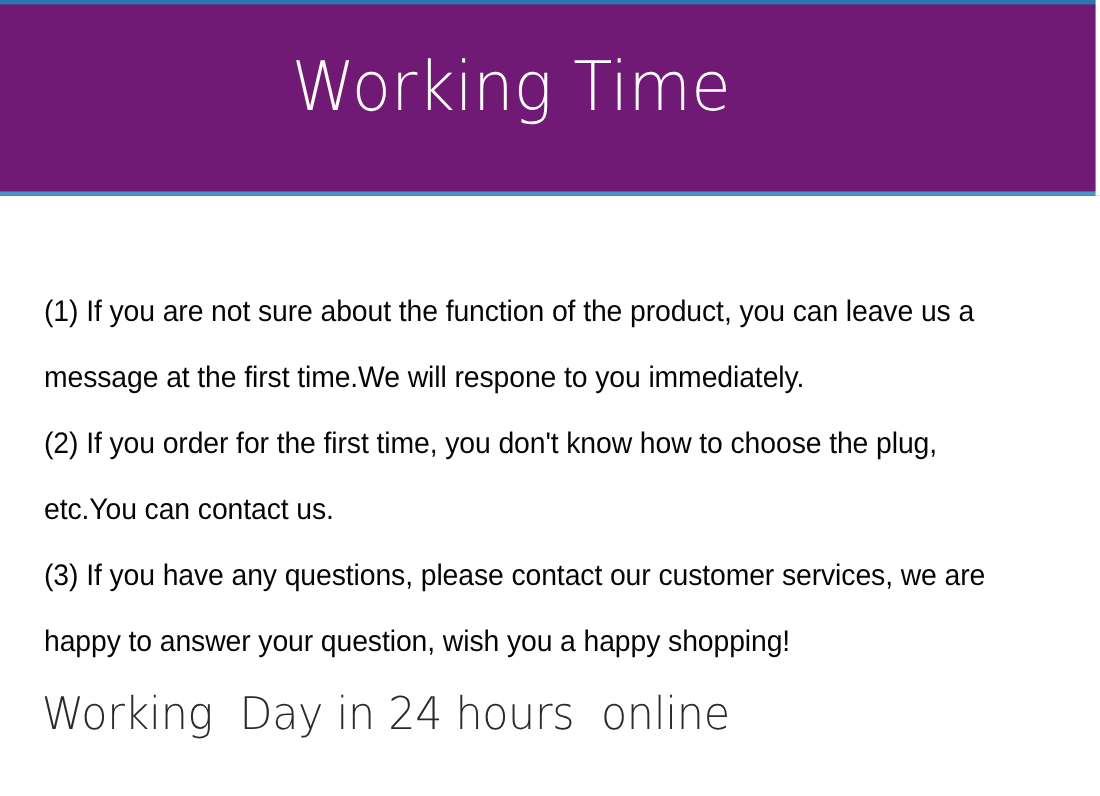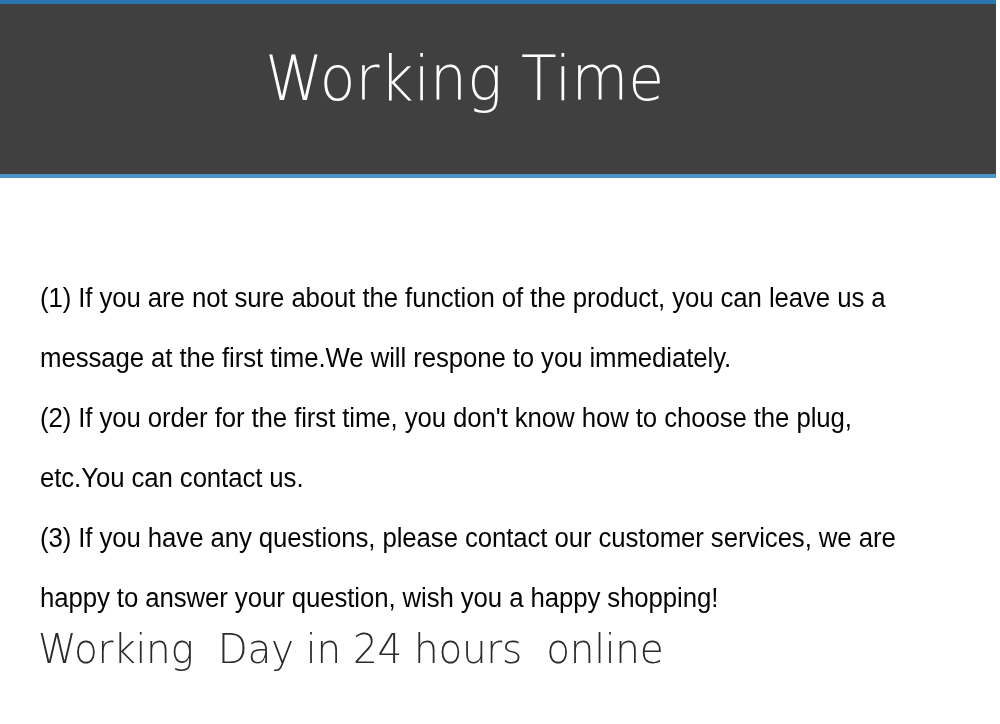--- a/index.html
+++ b/index.html
@@ -19,21 +19,21 @@
     background: #ffffff;
   }
 
   
   .header-banner {
     position: absolute;
     left: 0;
     top: 0;
     width: 1000px;
     height: 178px;
-    background: #404040;
+    background: #701a75;
   }
 
   .header-top-rule {
     position: absolute;
     left: 0;
     top: 0;
     width: 1000px;
     height: 4px;
     background: #2a76ae;
   }
@@ -70,21 +70,21 @@
     line-height: 1.05;
     white-space: nowrap;
     transform: scaleX(0.94);
     transform-origin: 463px 0;
   }
 
   
   .body-copy {
     position: absolute;
     left: 40px;
-    top: 268px;
+    top: 253px;
     width: 930px;
   }
 
   .copy-line {
     display: block;
     height: 60px;
     line-height: 60px;
     color: #050505;
     font-family: "Liberation Sans", sans-serif;
     font-size: 27px;

